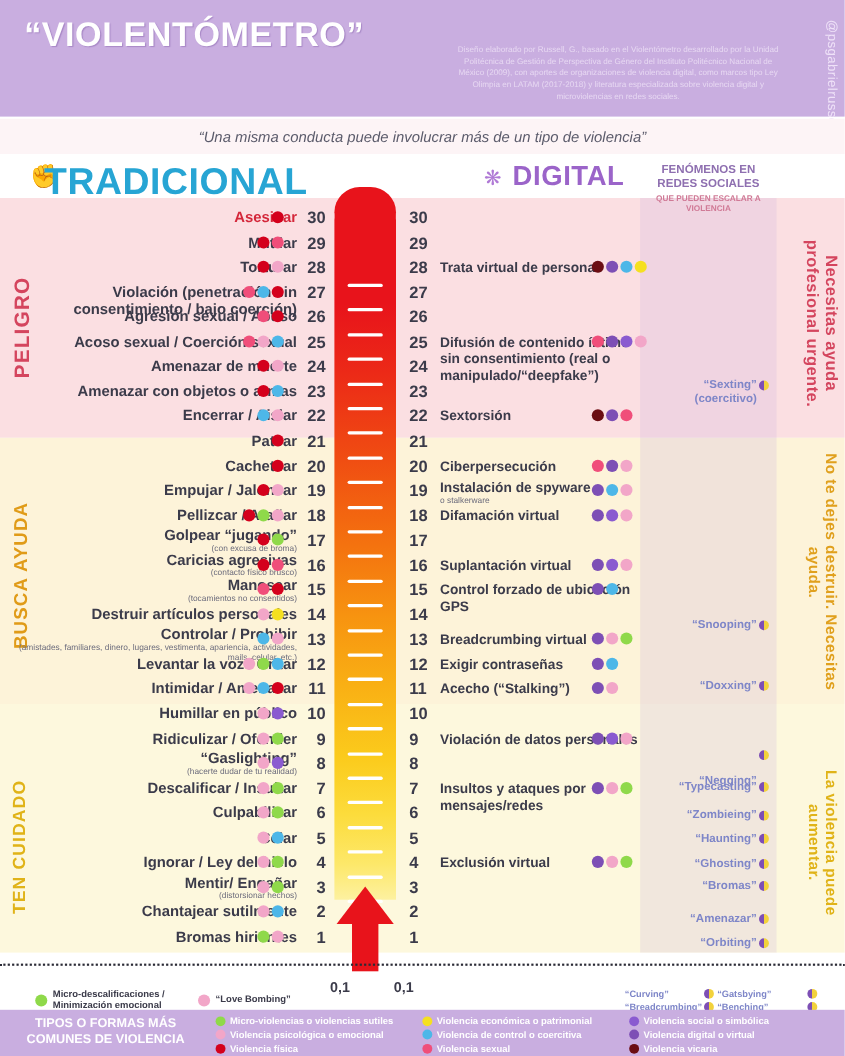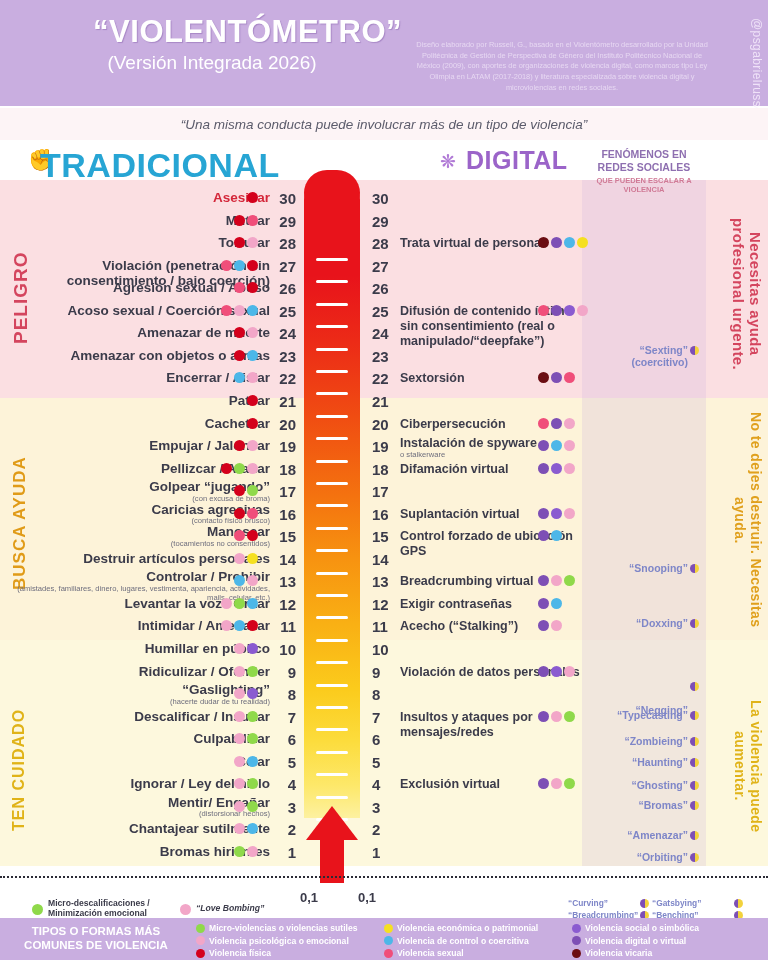--- a/index.html
+++ b/index.html
@@ -9,21 +9,21 @@
     background:#ffffff;
     overflow:hidden;
     position:relative;
   }
   
   .header{
     position:absolute;left:0;top:0;width:768px;height:106px;
     background:#c9aee0;
   }
   .header-title{
-    position:absolute;left:22px;top:14px;width:380px;text-align:right;
+    position:absolute;left:22px;top:14px;width:380px;text-align:left;
     color:#ffffff;font-size:31px;font-weight:bold;letter-spacing:.5px;
     text-shadow:1px 1px 1px rgba(120,80,160,.4);
   }
   .header-sub{
     position:absolute;left:22px;top:52px;width:380px;text-align:center;
     color:#ffffff;font-size:19px;
   }
   .header-ref{
     position:absolute;left:420px;top:18px;width:280px;text-align:right;
     color:#ffffff;font-size:13px;font-style:italic;
@@ -158,21 +158,20 @@
     width:188px;display:flex;align-items:center;gap:4px;
     color:#ffffff;font-size:8.6px;font-weight:bold;height:12.5px;
   }
   .legend-dot{width:9px;height:9px;border-radius:50%;flex:none;}
 </style>
 </head>
 <body>
 
 <div class="header">
   <div class="header-title">“VIOLENTÓMETRO”</div>
-  <div class="header-sub">(Versión Integrada 2026)</div>
   <div class="header-credit">Diseño elaborado por Russell, G., basado en el Violentómetro desarrollado por la Unidad Politécnica de Gestión de Perspectiva de Género del Instituto Politécnico Nacional de México (2009), con aportes de organizaciones de violencia digital, como marcos tipo Ley Olimpia en LATAM (2017-2018) y literatura especializada sobre violencia digital y microviolencias en redes sociales.</div>
   <div class="handle">@psgabrielrussell</div>
 </div>
 
 <div class="quote">“Una misma conducta puede involucrar más de un tipo de violencia”</div>
 
 <div class="band band-peligro"></div>
 <div class="band band-busca"></div>
 <div class="band band-ten"></div>
 <div class="fenom-col"></div>
@@ -570,21 +569,21 @@
       <span class="half"></span>
     </div>
   </div>
 
 <div class="dashline"></div>
 <div class="zero-left">0,1</div>
 <div class="zero-right">0,1</div>
 <div id="below-zero">
     <div class="micro-item" style="left: 48px; top: 898px; width: 150px;">Micro-descalificaciones / Minimización emocional</div>
     <span class="dot" style="position: absolute; left: 32px; top: 904px; background: rgb(143, 217, 74);"></span>
-    <div class="micro-item" style="left: 196px; top: 903px; width: 150px; font-style: italic;">“Love Bombing”</div>
+    <div class="micro-item" style="left: 196px; top: 903px; width: 150px;">“Love Bombing”</div>
     <span class="dot" style="position: absolute; left: 180px; top: 904px; background: rgb(242, 166, 200);"></span>
   </div>
 <div id="bottom-phenomena">
     <div class="micro-item" style="left: 568px; top: 898px; color: rgb(126, 134, 200); font-size: 8.4px;">“Curving”</div>
     <span class="half" style="position: absolute; left: 640px; top: 899px;"></span>
     <div class="micro-item" style="left: 652px; top: 898px; color: rgb(126, 134, 200); font-size: 8.4px;">“Gatsbying”</div>
     <span class="half" style="position: absolute; left: 734px; top: 899px;"></span>
     <div class="micro-item" style="left: 568px; top: 910px; color: rgb(126, 134, 200); font-size: 8.4px;">“Breadcrumbing”</div>
     <span class="half" style="position: absolute; left: 640px; top: 911px;"></span>
     <div class="micro-item" style="left: 652px; top: 910px; color: rgb(126, 134, 200); font-size: 8.4px;">“Benching”</div>

